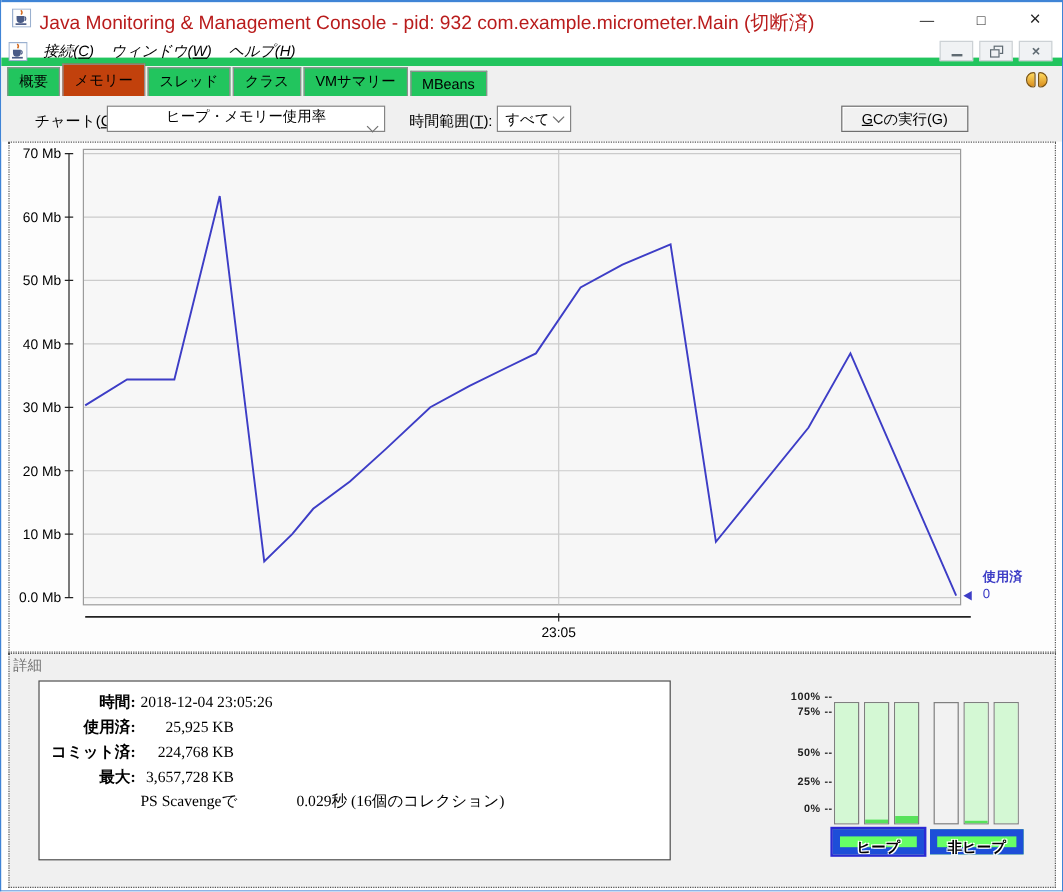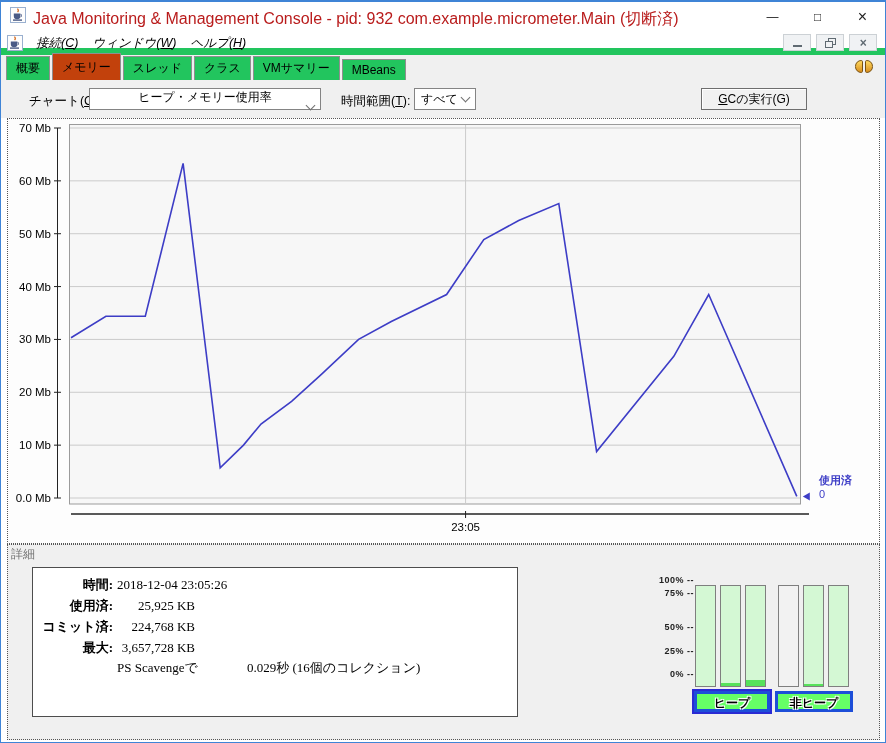--- a/index.html
+++ b/index.html
@@ -45,36 +45,36 @@
   .combo .chev { margin-left:auto; width:7px; height:7px; border-right:1.5px solid #707070; border-bottom:1.5px solid #707070; transform:rotate(45deg); margin-top:-4px; }
   .gcbtn { position:absolute; top:88px; left:700px; width:106px; height:22px; background:#f1f1f1; border:1px solid #6e6e6e; box-shadow:inset 1px 1px 0 #fff; font-size:12px; text-align:center; line-height:20px; white-space:nowrap; }
 
   
   .chartpanel { position:absolute; left:6px; top:118px; width:873px; height:426px; background:#fdfdfd; border:1px dotted #555; }
   .chartsvg { position:absolute; left:0; top:118px; width:886px; height:426px; pointer-events:none; }
 
   
   .detailspanel { position:absolute; left:6px; top:544px; width:873px; height:196px; background:#f0f0f0; border:1px dotted #555; }
   .dtitle { position:absolute; left:3px; top:1px; font-size:12px; color:#737373; }
-  .dbox { position:absolute; left:24px; top:22px; width:486px; height:150px; background:#fff; border:1px solid #4d4d4d; font-family:"Liberation Serif", serif; font-size:13px; padding-top:6px; overflow:hidden; }
+  .dbox { position:absolute; left:24px; top:22px; width:527px; height:150px; background:#fff; border:1px solid #4d4d4d; font-family:"Liberation Serif", serif; font-size:13px; padding-top:6px; overflow:hidden; }
   .drow { display:flex; height:21px; align-items:center; }
   .drow.gc { height:20px; }
   .dlabel { display:inline-block; width:80px; text-align:right; font-weight:bold; white-space:nowrap; }
   .dval { margin-left:4px; white-space:nowrap; }
   .numcol { display:inline-block; width:78px; text-align:right; white-space:nowrap; }
   .gcname { display:inline-block; width:130px; white-space:nowrap; }
   .gcval { display:inline-block; width:170px; text-align:right; white-space:nowrap; }
 
   
   .gaugepanel { position:absolute; left:634px; top:16px; width:226px; height:164px; }
   .scalerow { position:absolute; left:0; width:52px; text-align:right; font-size:9px; font-weight:bold; color:#222; letter-spacing:0.5px; white-space:nowrap; }
   .gbar { position:absolute; width:21px; height:102px; top:24px; border:1px solid #7f7f7f; background:#f2f2f2; }
   .gbar .commit { position:absolute; left:0; bottom:0; width:100%; }
   .gbar .used { position:absolute; left:0; bottom:0; width:100%; }
-  .gbtn { position:absolute; top:130px; height:21px; border:3px solid #1d4ed8; font-size:12px; font-weight:bold; color:#000; text-align:center; line-height:19px; text-shadow:1px 1px 0 #fff, -1px -1px 0 #fff, 1px -1px 0 #fff, -1px 1px 0 #fff; white-space:nowrap; }
+  .gbtn { position:absolute; top:130px; height:21px; border:6px solid #1d4ed8; font-size:12px; font-weight:bold; color:#000; text-align:center; line-height:19px; text-shadow:1px 1px 0 #fff, -1px -1px 0 #fff, 1px -1px 0 #fff, -1px 1px 0 #fff; white-space:nowrap; }
   .gbtn.sel { outline:2px solid #2a2ad4; outline-offset:0px; }
   u { text-decoration:underline; }
 </style>
 </head>
 <body>
 
 <div class="win">
   <div class="topstrip"></div>
 
   <div class="titlebar">

